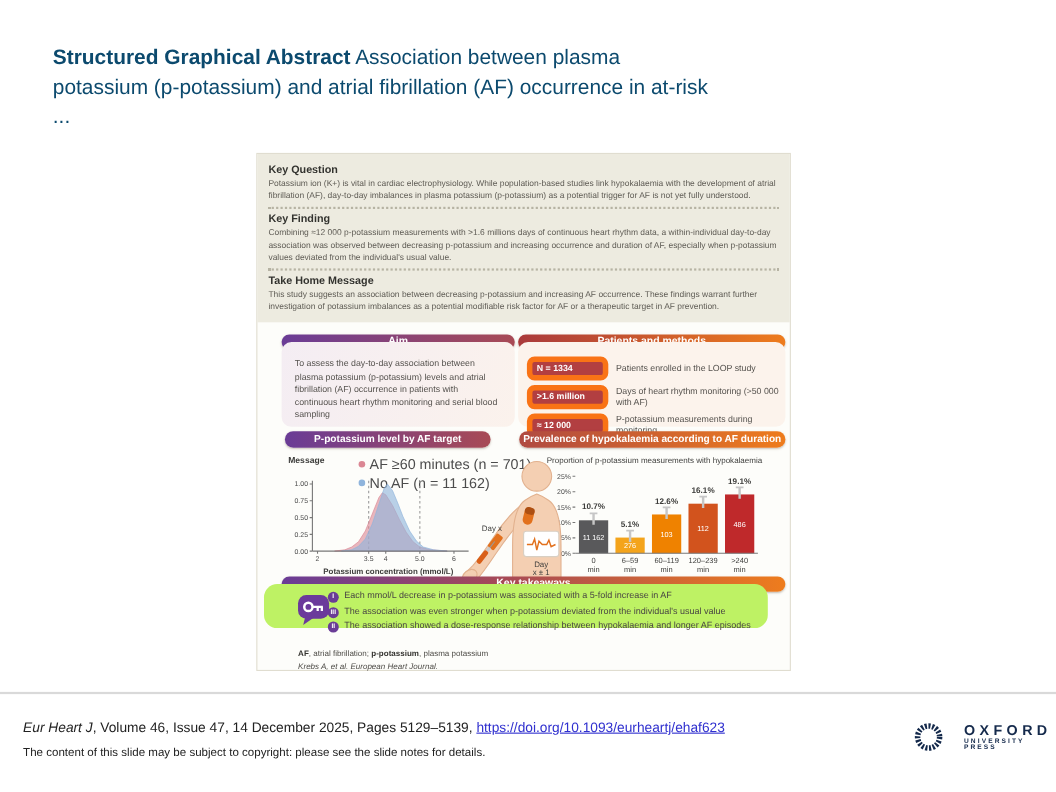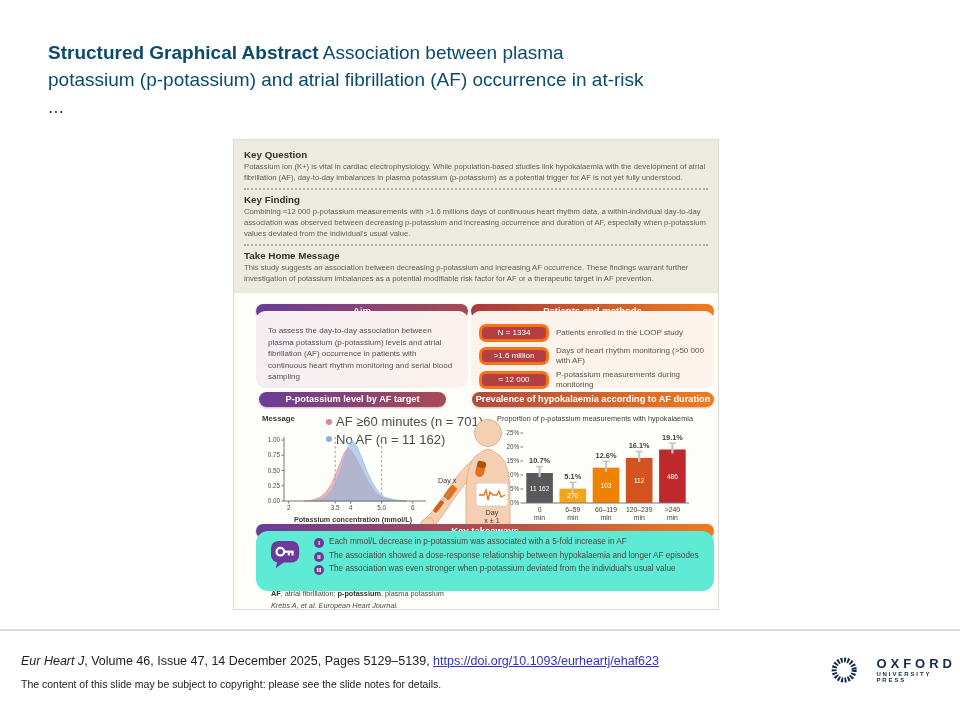--- a/index.html
+++ b/index.html
@@ -26,36 +26,36 @@
   .pill-prev{background:linear-gradient(90deg,var(--brick2),var(--orange));}
   .pill-kt{background:linear-gradient(90deg,var(--purple),var(--maroon) 45%,var(--orange));}
   
   .aim-body{position:absolute;left:22px;top:18px;width:212px;height:77px;border-radius:9px;
     background:linear-gradient(110deg,#f4edf3,#fbf2ec);box-sizing:border-box;padding:14px 12px 0;
     font-size:8px;line-height:1.45;color:#55524e;}
   .pm-body{position:absolute;left:237px;top:18px;width:243px;height:77px;border-radius:9px;
     background:#fcf3ec;box-sizing:border-box;padding:13px 6px 0 8px;}
   .pm-row{display:flex;align-items:center;gap:7px;margin-bottom:4px;}
   .pm-badge{flex:0 0 auto;min-width:56px;padding:0 4px;height:12px;border-radius:7px;background:var(--badge);
-    border:3px solid #f97316;color:#fff;font-weight:normal;font-size:8px;line-height:12px;text-align:center;}
+    border:5px solid #f97316;color:#fff;font-weight:bold;font-size:8px;line-height:12px;text-align:left;}
   .pm-text{font-size:8px;line-height:1.25;color:#55524e;}
   
   .dens-ylab{position:absolute;left:28px;top:121px;font-size:7.8px;font-weight:600;color:#3d3d3b;}
   .dlegend{position:absolute;left:92px;top:120px;font-size:13px;color:#4c4c4c;}
   .dlegend .row{display:flex;align-items:center;gap:4px;line-height:1.35;}
   .dot{width:6px;height:6px;border-radius:50%;display:inline-block;}
   .dens-chart{position:absolute;left:26px;top:140px;width:170px;height:92px;}
   
   .prev-sub{position:absolute;left:250px;top:121px;width:222px;text-align:center;font-size:7.3px;color:#3d3d3b;}
   .bar-chart{position:absolute;left:265px;top:128px;width:200px;height:114px;}
   
   .person{position:absolute;left:182px;top:118px;width:100px;height:122px;}
   .skin{fill:var(--skin);stroke:var(--skin-line);stroke-width:1;}
   
-  .kt-body{position:absolute;left:22px;top:238px;width:458px;height:60px;border-radius:12px;background:#5eead4;box-sizing:border-box;padding:6px 10px 0 58px;}
+  .kt-body{position:absolute;left:6px;top:238px;width:458px;height:40px;border-radius:12px;background:#bef264;box-sizing:border-box;padding:6px 10px 0 58px;}
   .kt-item{display:flex;align-items:flex-start;gap:5px;margin-bottom:2.5px;}
   .kt-num{flex:0 0 auto;width:10px;height:10px;border-radius:50%;background:var(--purple);color:#fff;
     font-size:6px;font-weight:bold;line-height:10px;text-align:center;margin-top:1px;}
   .kt-text{font-size:8.2px;line-height:1.25;color:#4a4743;}
   .kt-keyicon{position:absolute;left:36px;top:246px;width:32px;height:32px;}
   .fn{position:absolute;left:25px;font-size:7.3px;color:#4c4a45;margin-left:12px;}
   .fn b{color:#33322e;}
   
   .divider{position:absolute;left:0;top:629px;width:960px;height:2px;background:#d9d9d9;}
   .citation{position:absolute;left:21px;top:654px;font-size:12.5px;color:#222;}
@@ -232,26 +232,26 @@
       </svg>
     </div>
 
     <div class="pill pill-kt" style="left:22px;top:231px;width:458px;height:14px;font-size:9.5px;line-height:14px;">Key takeaways</div>
     <div class="kt-body">
       <div class="kt-item">
         <span class="kt-num">I</span>
         <span class="kt-text">Each mmol/L decrease in p-potassium was associated with a 5-fold increase in AF</span>
       </div>
       <div class="kt-item">
+        <span class="kt-num">III</span>
+        <span class="kt-text">The association was even stronger when p-potassium deviated from the individual's usual value</span>
+      </div>
+      <div class="kt-item">
         <span class="kt-num">II</span>
         <span class="kt-text">The association showed a dose-response relationship between hypokalaemia and longer AF episodes</span>
-      </div>
-      <div class="kt-item">
-        <span class="kt-num">III</span>
-        <span class="kt-text">The association was even stronger when p-potassium deviated from the individual's usual value</span>
       </div>
     </div>
     <div class="kt-keyicon">
       <svg viewBox="0 0 34 34" width="32" height="32">
         <rect x="1" y="2" width="30" height="23" rx="8" fill="#6b3a9b"></rect>
         <path d="M8,23 L6,31 L16,24 Z" fill="#6b3a9b"></path>
         <circle cx="11" cy="13.5" r="4" fill="none" stroke="#fff" stroke-width="2.4"></circle>
         <line x1="15" y1="13.5" x2="25" y2="13.5" stroke="#fff" stroke-width="2.4"></line>
         <line x1="20" y1="13.5" x2="20" y2="17.5" stroke="#fff" stroke-width="2.2"></line>
         <line x1="24" y1="13.5" x2="24" y2="17.5" stroke="#fff" stroke-width="2.2"></line>

